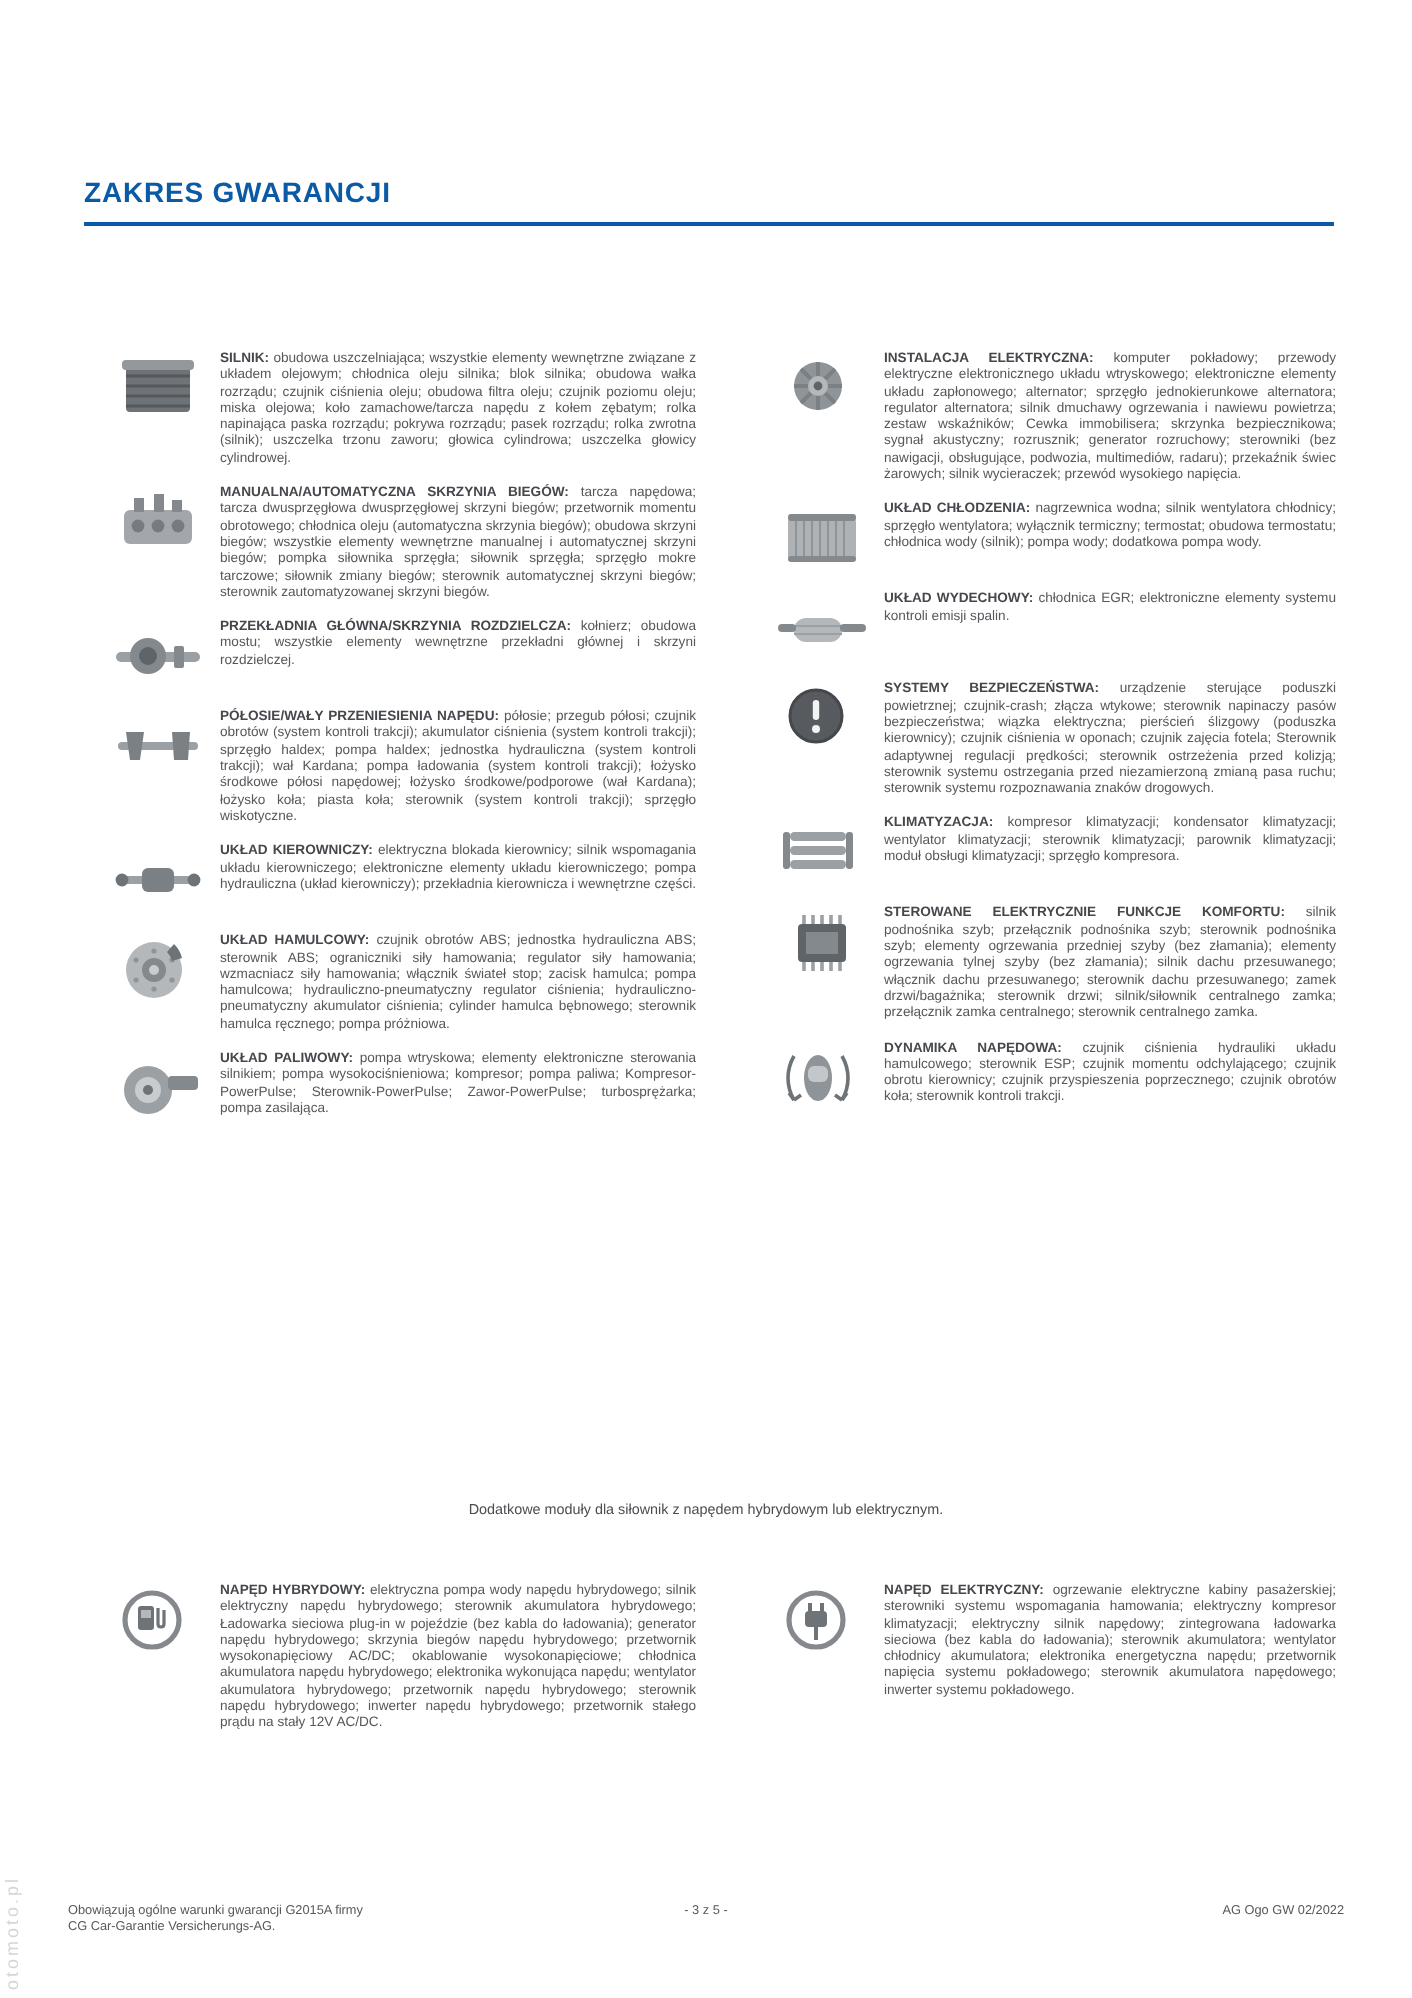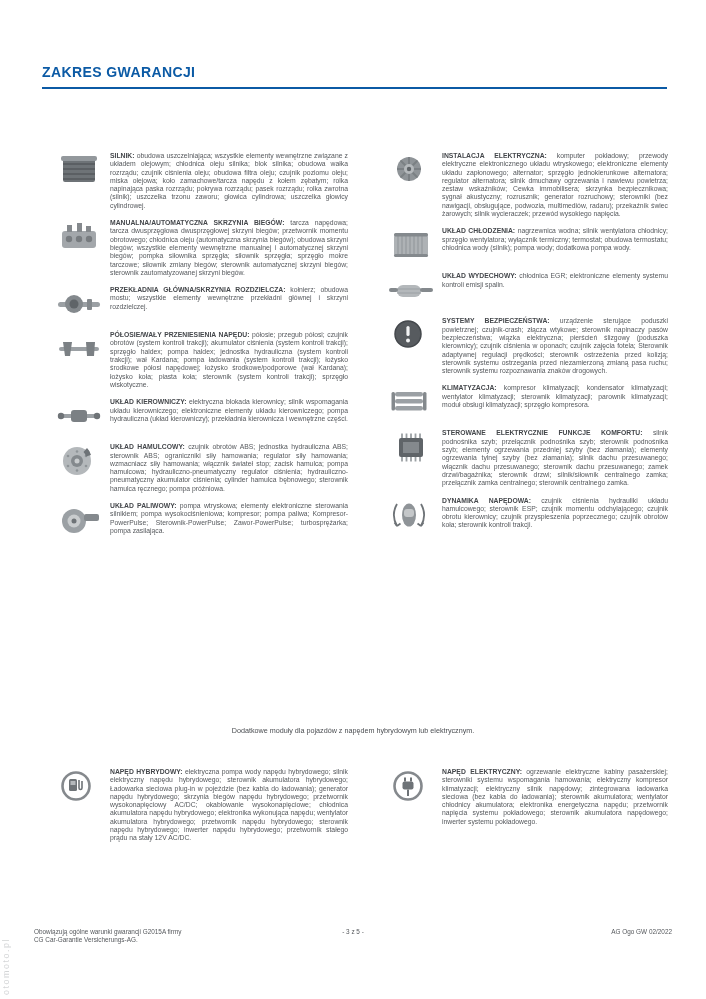--- a/index.html
+++ b/index.html
@@ -4,21 +4,21 @@
 <style>
   * { margin:0; padding:0; box-sizing:border-box; }
   html,body { width:706px; height:999px; }
   body {
     background:#ffffff;
     font-family:"Liberation Sans", sans-serif;
     color:#55585c;
     position:relative;
     overflow:hidden;
   }
-  .page { position:absolute; inset:0; background:#fff; }
+  .page { position:absolute; inset:0; background:#fff;margin-top:24px; }
 
   .title {
     position:absolute; left:42px; top:64px;
     font-size:14px; font-weight:bold; letter-spacing:.4px;
     color:#0b5aa5;
   }
   .rule {
     position:absolute; left:42px; top:87px;
     width:625px; height:2px; background:#0b5aa5;
   }
@@ -255,21 +255,21 @@
             <path d="M8 29l-2.5-3.5M8 29l3.5-2.5" fill="none" stroke="#6e7377" stroke-width="1.8"></path>
             <path d="M32 29l2.5-3.5M32 29l-3.5-2.5" fill="none" stroke="#6e7377" stroke-width="1.8"></path>
           </svg>
         </div>
         <p class="sec-text"><span class="sec-title">DYNAMIKA NAPĘDOWA:</span> <span class="sec-body">czujnik ciśnienia hydrauliki układu hamulcowego; sterownik ESP; czujnik momentu odchylającego; czujnik obrotu kierownicy; czujnik przyspieszenia poprzecznego; czujnik obrotów koła; sterownik kontroli trakcji.</span></p>
       </div>
 
     </div>
   </div>
 
-  <div class="separator">Dodatkowe moduły dla pojazdów z napędem hybrydowym lub elektrycznym.</div>
+  <div class="separator">Dodatkowe moduły dla siłownik z napędem hybrydowym lub elektrycznym.</div>
 
   <div class="bottom">
 
     <div class="section">
       <div class="icon-box">
         <svg width="44" height="36" viewBox="0 0 44 36">
           <circle cx="19" cy="18" r="13.5" fill="none" stroke="#85898d" stroke-width="2.6"></circle>
           <rect x="12" y="11" width="8" height="12" rx="1.5" fill="#6e7377"></rect>
           <rect x="13.5" y="13" width="5" height="4" fill="#b4b8bb"></rect>
           <path d="M22 12v8c0 2 3 2 3 0v-7" fill="none" stroke="#6e7377" stroke-width="1.6"></path>

